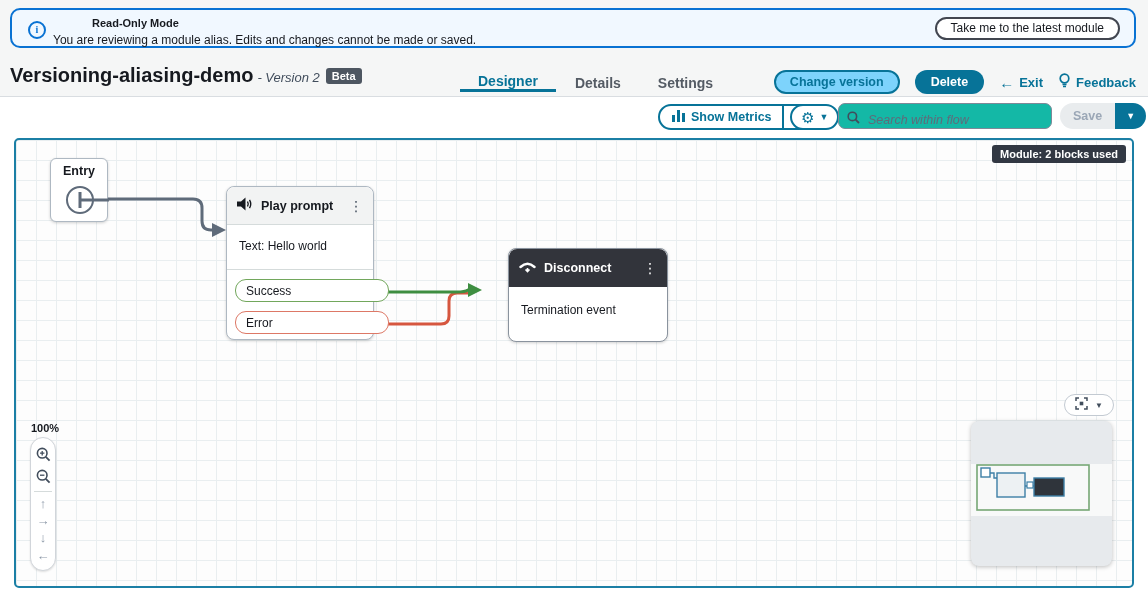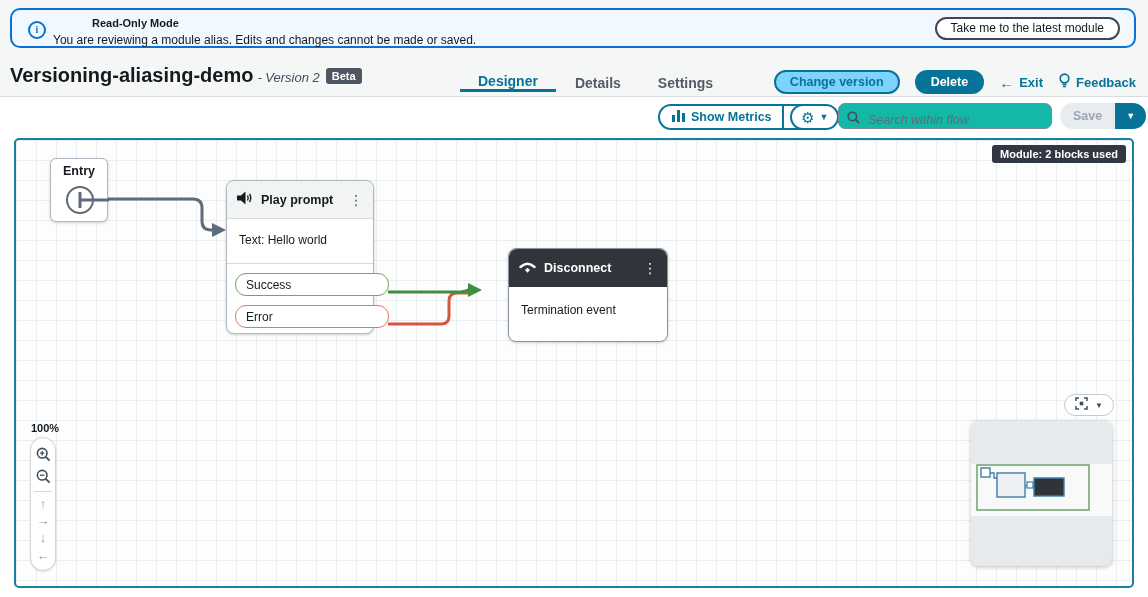--- a/index.html
+++ b/index.html
@@ -45,21 +45,21 @@
   .save-caret{background:#077398;color:#fff;font-size:9px;display:flex;align-items:center;padding:0 11px;}
 
   
   .canvas{left:14px;top:138px;width:1120px;height:450px;box-sizing:border-box;border:2px solid #1b7fa5;border-radius:5px;background-color:#fdfdfd;background-image:linear-gradient(to right,#e9eef0 1px,transparent 1px),linear-gradient(to bottom,#e9eef0 1px,transparent 1px);background-size:20px 20px;overflow:hidden;}
   .module-badge{position:absolute;right:6px;top:5px;background:#323843;color:#fff;font-size:11px;font-weight:bold;border-radius:3px;padding:3px 8px;}
   .wires{position:absolute;left:0;top:0;}
 
   .block{position:absolute;background:#fff;border:1px solid #aeb8c2;border-radius:8px;box-shadow:0 1px 3px rgba(0,0,0,.18);box-sizing:border-box;}
   .entry-block{left:34px;top:18px;width:58px;height:64px;border-radius:6px;}
   .entry-title{text-align:center;font-size:12.5px;font-weight:bold;margin-top:5px;}
-  .pp-block{left:210px;top:40px;width:148px;height:154px;}
+  .pp-block{left:210px;top:46px;width:148px;height:154px;}
   .blk-header{height:38px;display:flex;align-items:center;gap:8px;padding:0 10px;background:#f2f3f3;border-bottom:1px solid #d5dbdb;border-radius:8px 8px 0 0;box-sizing:border-box;}
   .blk-header .ttl{font-size:12.5px;font-weight:bold;flex:1;}
   .kebab{font-size:14px;color:#414d5c;letter-spacing:0;}
   .pp-body{font-size:12px;padding:14px 12px 12px 12px;height:44px;box-sizing:border-box;}
   .branches{border-top:1px solid #d5dbdb;padding-top:9px;}
   .branch{margin:0 0 9px 8px;width:154px;height:23px;border-radius:11px;box-sizing:border-box;font-size:12px;display:flex;align-items:center;padding-left:10px;background:#fff;}
   .branch.success{border:1.5px solid #72a75c;}
   .branch.error{border:1.5px solid #dd7866;}
   .dc-block{left:492px;top:108px;width:160px;height:94px;border-color:#8a939e;}
   .blk-header.dark{background:#32343b;border-bottom:none;}

